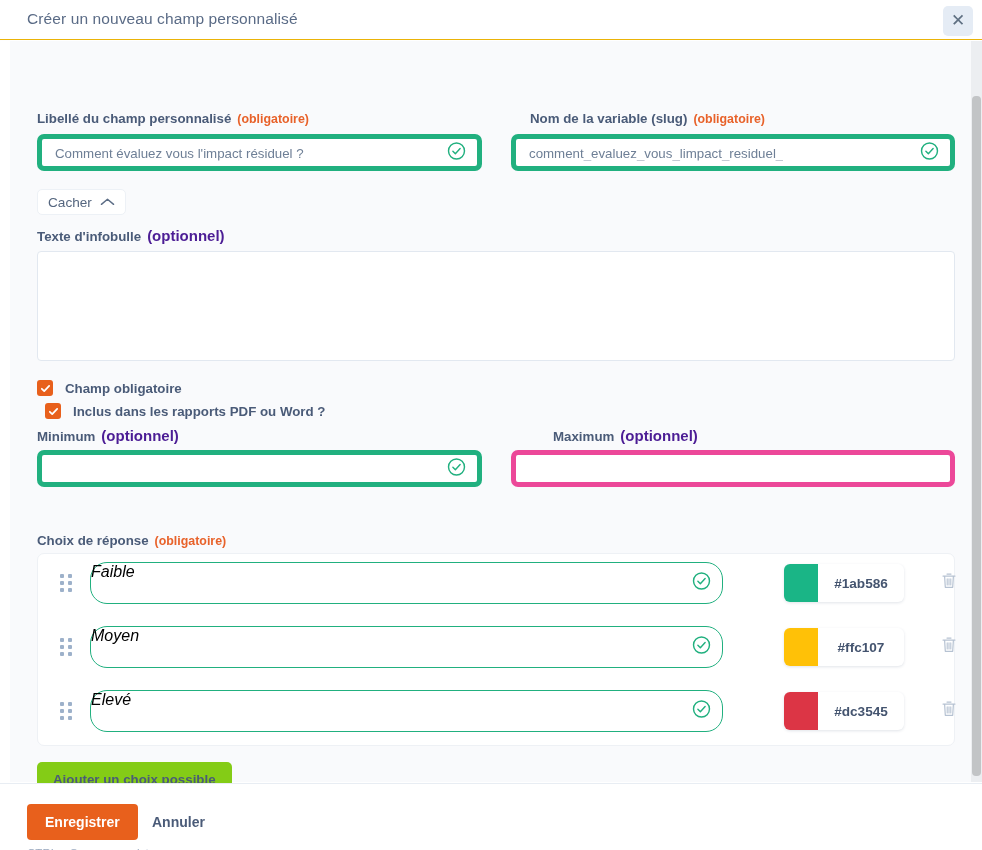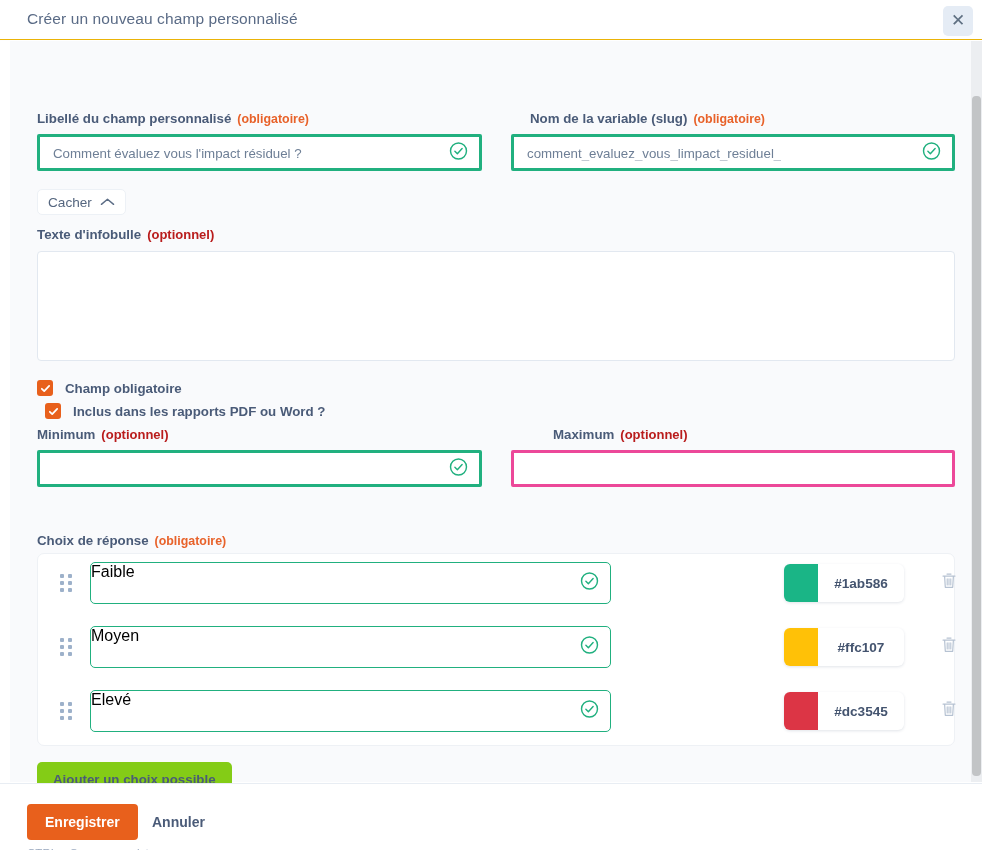--- a/index.html
+++ b/index.html
@@ -52,27 +52,27 @@
     background: #c2c4c6; border-radius: 4px;
   }
 
   
   .lbl {
     position: absolute;
     font-size: 13.3px; font-weight: bold; color: #4a5b78;
     white-space: nowrap;
   }
   .lbl .req { color: #e8622a; font-size: 12.4px; margin-left: 6px; }
-  .lbl .opt { color: #b91c1c; font-size: 13px; margin-left: 6px; text-align: right; }
+  .lbl .opt { color: #4c1d95; font-size: 15px; margin-left: 6px; text-align: right; }
 
   .field {
     position: absolute;
     background: #ffffff;
-    border: 3px solid #ec4899;
-    border-radius: 2px;
+    border: 5px solid #ec4899;
+    border-radius: 7px;
   }
   .field.valid { border-color: #21b07f; }
   .field .val {
     position: absolute; left: 13px; top: 50%;
     transform: translateY(-50%);
     font-size: 13.3px; color: #6e7f96;
     white-space: nowrap; overflow: hidden;
   }
   .check-ic { position: absolute; right: 11px; top: 50%; transform: translateY(-50%); }
 
@@ -113,22 +113,22 @@
   .choice-row { position: absolute; left: 0; width: 918px; height: 42px; }
   .drag {
     position: absolute; left: 22px; top: 50%; transform: translateY(-50%);
     width: 12px; cursor: grab;
     display: grid; grid-template-columns: repeat(2, 4px);
     grid-gap: 3px 4px;
   }
   .drag i { width: 4px; height: 4px; background: #9db1ca; border-radius: 1px; display: block; }
   .choice-input {
     position: absolute; left: 52px; top: 0;
-    width: 521px; height: 42px;
-    background: #fff; border: 1px solid #21b07f; border-radius: 5px;
+    width: 633px; height: 42px;
+    background: #fff; border: 1px solid #21b07f; border-radius: 17px; font-style: italic;
   }
   .swatch-wrap {
     position: absolute; left: 746px; top: 2px;
     width: 120px; height: 38px;
     background: #ffffff; border-radius: 6px;
     box-shadow: 0 1px 3px rgba(70,90,120,.16);
     overflow: hidden; cursor: pointer;
   }
   .swatch { position: absolute; left: 0; top: 0; width: 34px; height: 38px; }
   .hexval {

